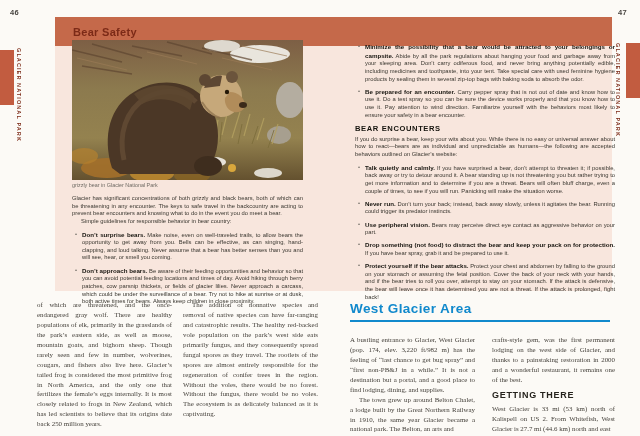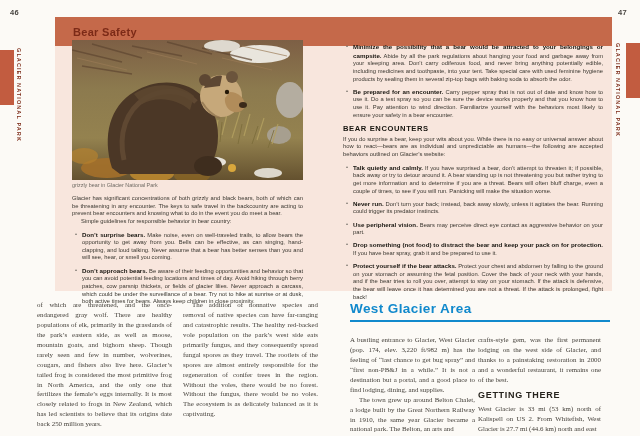--- a/index.html
+++ b/index.html
@@ -55,21 +55,21 @@
     position:absolute;left:0;top:0;width:100%;height:29px;
     background:var(--terracotta);
     display:flex;align-items:center;
   }
   .feature-title{
     margin-left:18px;
     font-size:11px;font-weight:bold;color:var(--maroon);letter-spacing:.3px;
   }
   .box-col{position:absolute;top:20px;}
   .box-col.colL{left:17px;width:231px;}
-  .box-col.colR{left:288px;width:260px;}
+  .box-col.colR{left:300px;width:260px;}
   .photo{
     width:231px;height:140px;margin-top:3px;
     display:block;
   }
   .caption{
     margin-top:2px;font-size:5.4px;color:#6e6a63;
   }
   .box-body{
     font-size:5.8px;line-height:1.32;color:#39362f;
     text-align:justify;
@@ -95,21 +95,21 @@
   .serif{
     position:absolute;
     font-family:"Liberation Serif","DejaVu Serif",serif;
     font-size:6.9px;line-height:1.44;color:var(--serif-ink);
     text-align:justify;
   }
   .serif p.pindent{text-indent:9px;}
   .lp-col1{left:37px;top:300px;width:135px;}
   .lp-col2{left:183px;top:300px;width:135px;}
   .rp-col1{left:350px;top:335px;width:125px;}
-  .rp-col2{left:478px;top:335px;width:123px;}
+  .rp-col2{left:492px;top:335px;width:123px;}
   .section-head{
     position:absolute;left:350px;top:301px;width:260px;
     font-size:13.5px;font-weight:bold;color:var(--blue);letter-spacing:.4px;
     border-bottom:2px solid var(--blue);
     padding-bottom:4px;
   }
   .getting-head{
     font-family:"Liberation Sans",sans-serif;
     font-size:9px;font-weight:bold;letter-spacing:.7px;color:#26231d;
     margin-top:4px;margin-bottom:2px;

